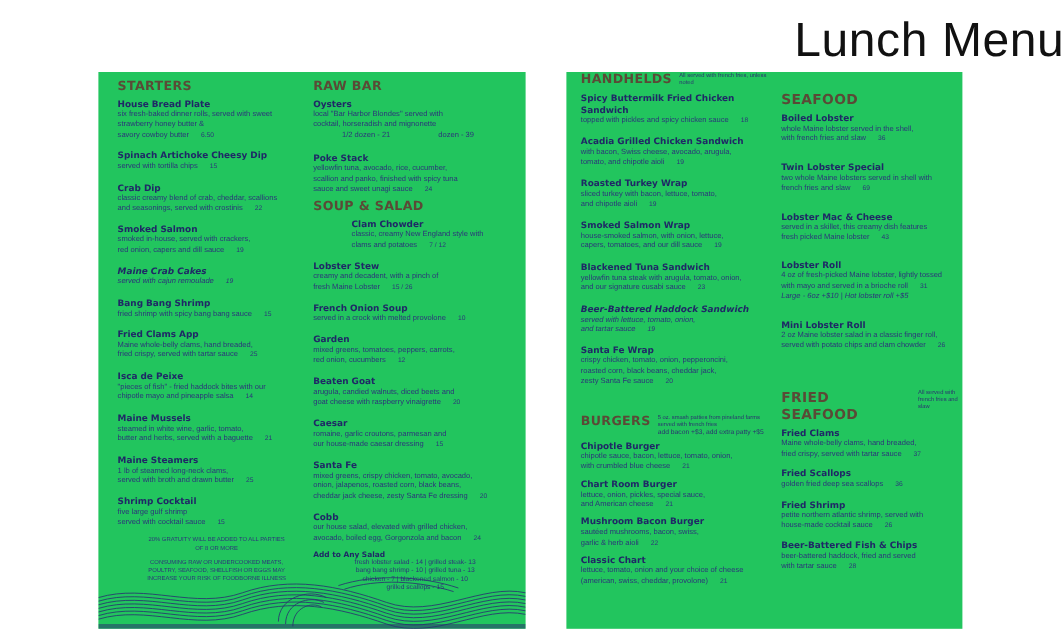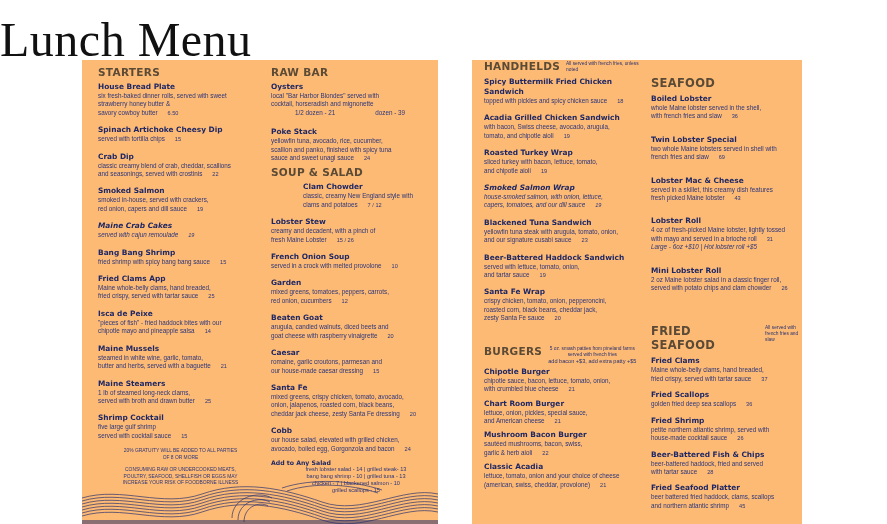--- a/index.html
+++ b/index.html
@@ -1,18 +1,18 @@
 <!DOCTYPE html>
 <html><head>
 <meta charset="utf-8">
 <style>
   html,body{margin:0;padding:0;background:#fff;}
   body{width:887px;height:524px;position:relative;overflow:hidden;font-family:"Liberation Sans",sans-serif;}
-  .title{position:absolute;top:12px;left:0;width:887px;text-align:left;font-family:Liberation Serif, serif;font-size:48px;color:#111;letter-spacing:0.5px;}
-  .page{position:absolute;top:60px;height:464px;background:#fdba74;}
+  .title{position:absolute;top:12px;left:0;width:887px;text-align:right;font-family:Liberation Sans, sans-serif;font-size:40px;color:#111;letter-spacing:0.5px;}
+  .page{position:absolute;top:60px;height:464px;background:#22c55e;}
   #page-left{left:82px;width:356px;}
   #page-right{left:472px;width:330px;}
   .col{position:absolute;top:6px;}
   .sec-h{font-family:"DejaVu Sans",sans-serif;font-weight:bold;color:#5a4a36;font-size:10.5px;letter-spacing:0.3px;margin:0 0 4px 0;display:flex;align-items:flex-start;gap:6px;}
   .sec-h.big{font-size:11.5px;}
   .sec-note{font-family:"Liberation Sans",sans-serif;font-weight:normal;font-size:4.8px;color:#2a3270;line-height:6px;letter-spacing:0;margin-top:1px;}
   .item{margin-bottom:8px;}
   .iname{font-family:"DejaVu Sans",sans-serif;font-weight:bold;color:#1f2866;font-size:7.4px;line-height:10px;}
   .idesc{color:#2c357a;font-size:6.3px;line-height:8.4px;}
   .price{margin-left:10px;font-size:5.6px;}
@@ -90,21 +90,21 @@
       <div class="note-c">20% GRATUITY WILL BE ADDED TO ALL PARTIES</div>
       <div class="note-c">OF 8 OR MORE</div>
     </div>
     <div style="margin-top:6px;">
       <div class="note-c">CONSUMING RAW OR UNDERCOOKED MEATS,</div>
       <div class="note-c">POULTRY, SEAFOOD, SHELLFISH OR EGGS MAY</div>
       <div class="note-c">INCREASE YOUR RISK OF FOODBORNE ILLNESS</div>
     </div>
   </div>
 
-  <div class="col" style="left:189px;width:170px;">
+  <div class="col" style="left:179px;width:170px;">
     <div class="sec-h">RAW BAR</div>
     <div class="item">
       <div class="iname">Oysters</div>
       <div class="idesc">local "Bar Harbor Blondes" served with</div>
       <div class="idesc">cocktail, horseradish and mignonette</div>
       <div class="idesc" style="display:flex;gap:40px;padding-left:24px;">
         <span>1/2 dozen -  21</span>
         <span>dozen - 39</span>
       </div>
     </div>
@@ -200,65 +200,65 @@
         <div class="item" style="margin-bottom: 8px;">
           <div class="iname">Acadia Grilled Chicken Sandwich</div>
           <div class="idesc">with bacon, Swiss cheese, avocado, arugula,</div>
           <div class="idesc"><span>tomato, and chipotle aioli</span><span class="price">19</span></div>
         </div>
         <div class="item" style="margin-bottom: 8px;">
           <div class="iname">Roasted Turkey Wrap</div>
           <div class="idesc">sliced turkey with bacon, lettuce, tomato,</div>
           <div class="idesc"><span>and chipotle aioli</span><span class="price">19</span></div>
         </div>
-        <div class="item" style="margin-bottom: 8px; font-style: italic;">
+        <div class="item" style="margin-bottom: 8px;">
           <div class="iname">Smoked Salmon Wrap</div>
           <div class="idesc">house-smoked salmon, with onion, lettuce,</div>
           <div class="idesc"><span>capers, tomatoes, and our dill sauce</span><span class="price">19</span></div>
         </div>
         <div class="item" style="margin-bottom: 8px;">
           <div class="iname">Blackened Tuna Sandwich</div>
           <div class="idesc">yellowfin tuna steak with arugula, tomato, onion,</div>
           <div class="idesc"><span>and our signature cusabi sauce</span><span class="price">23</span></div>
         </div>
-        <div class="item" style="margin-bottom: 8px;">
+        <div class="item" style="margin-bottom: 8px; font-style: italic;">
           <div class="iname">Beer-Battered Haddock Sandwich</div>
           <div class="idesc">served with lettuce, tomato, onion,</div>
           <div class="idesc"><span>and tartar sauce</span><span class="price">19</span></div>
         </div>
         <div class="item" style="margin-bottom: 8px;">
           <div class="iname">Santa Fe Wrap</div>
           <div class="idesc">crispy chicken, tomato, onion, pepperoncini,</div>
           <div class="idesc">roasted corn, black beans, cheddar jack,</div>
           <div class="idesc"><span>zesty Santa Fe sauce</span><span class="price">20</span></div>
         </div>
       </div>
     <div style="height:14px;"></div>
-    <div class="sec-h" style="margin-bottom:2px;text-align:center;">
+    <div class="sec-h" style="margin-bottom:2px;">
       <span>BURGERS</span>
       <span class="sec-note"><span>5 oz. smash patties from pineland farms</span><br><span>served with french fries</span><br><span class="wide" style="font-size:5.6px;">add bacon +$3, add extra patty +$5</span></span>
     </div>
     <div id="burgers-list">
         <div class="item" style="margin-bottom: 5px;">
           <div class="iname">Chipotle Burger</div>
           <div class="idesc">chipotle sauce, bacon, lettuce, tomato, onion,</div>
           <div class="idesc"><span>with crumbled blue cheese</span><span class="price">21</span></div>
         </div>
         <div class="item" style="margin-bottom: 5px;">
           <div class="iname">Chart Room Burger</div>
           <div class="idesc">lettuce, onion, pickles, special sauce,</div>
           <div class="idesc"><span>and American cheese</span><span class="price">21</span></div>
         </div>
         <div class="item" style="margin-bottom: 5px;">
           <div class="iname">Mushroom Bacon Burger</div>
           <div class="idesc">sautéed mushrooms, bacon, swiss,</div>
           <div class="idesc"><span>garlic &amp; herb aioli</span><span class="price">22</span></div>
         </div>
         <div class="item" style="margin-bottom: 5px;">
-          <div class="iname">Classic Acadia</div>
+          <div class="iname">Classic Chart</div>
           <div class="idesc">lettuce, tomato, onion and your choice of cheese</div>
           <div class="idesc"><span>(american, swiss, cheddar, provolone)</span><span class="price">21</span></div>
         </div>
       </div>
   </div>
 
   <div class="col" style="left:179px;width:158px;top:16px;">
     <div class="sec-h big">SEAFOOD</div>
     <div id="seafood-list">
         <div class="item" style="margin-bottom: 14px;">
@@ -306,20 +306,15 @@
         <div class="item" style="margin-bottom: 7px;">
           <div class="iname">Fried Shrimp</div>
           <div class="idesc">petite northern atlantic shrimp, served with</div>
           <div class="idesc"><span>house-made cocktail sauce</span><span class="price">26</span></div>
         </div>
         <div class="item" style="margin-bottom: 7px;">
           <div class="iname">Beer-Battered Fish &amp; Chips</div>
           <div class="idesc">beer-battered haddock, fried and served</div>
           <div class="idesc"><span>with tartar sauce</span><span class="price">28</span></div>
         </div>
-        <div class="item" style="margin-bottom: 7px;">
-          <div class="iname">Fried Seafood Platter</div>
-          <div class="idesc">beer battered fried haddock, clams, scallops</div>
-          <div class="idesc"><span>and northern atlantic shrimp</span><span class="price">45</span></div>
-        </div>
       </div>
   </div>
 </div>
 
 </body></html>

